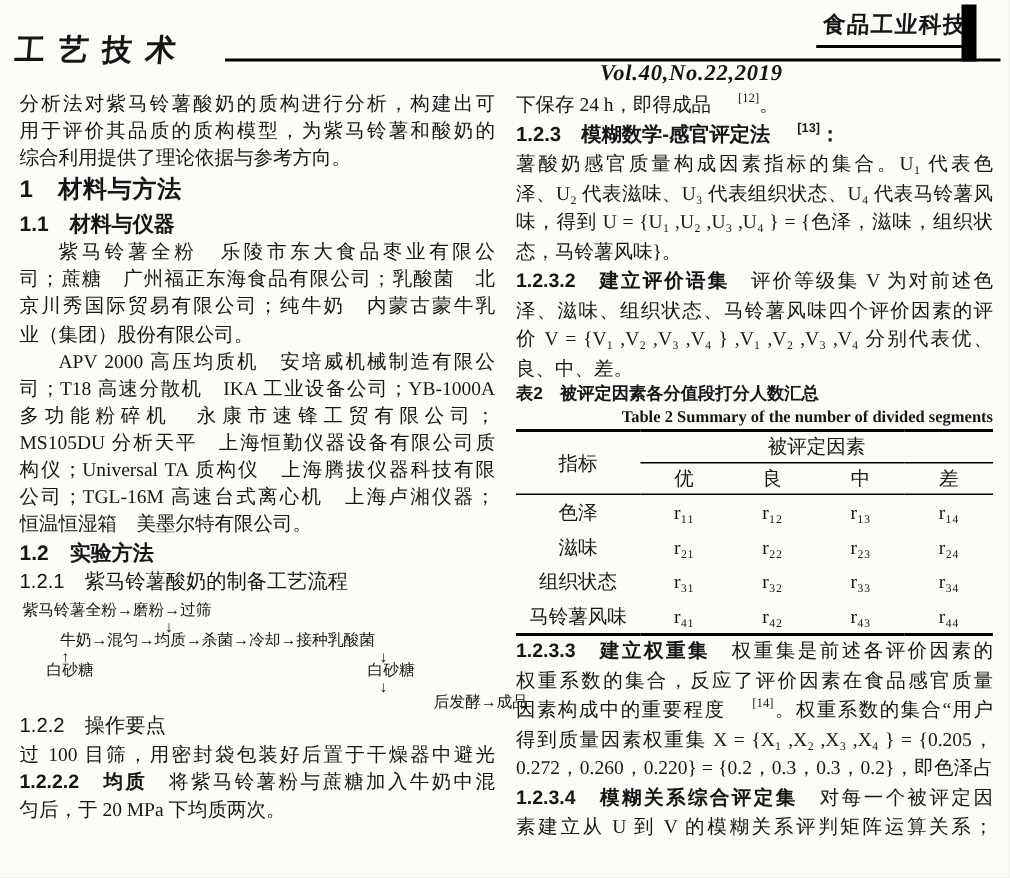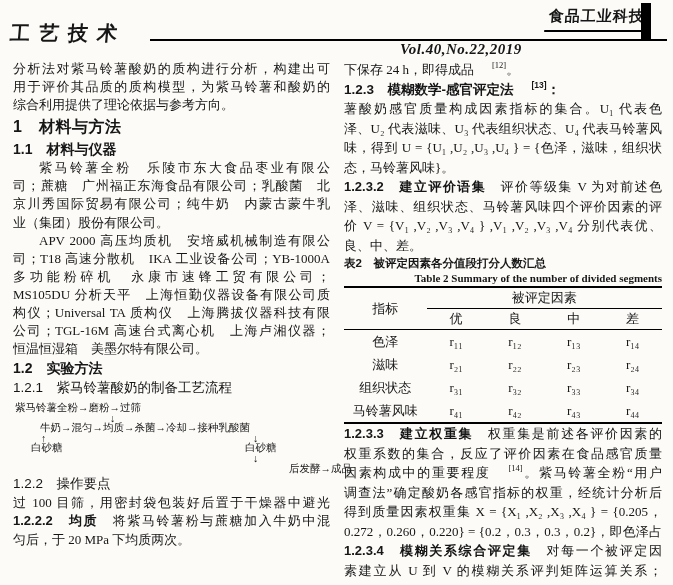--- a/index.html
+++ b/index.html
@@ -174,23 +174,22 @@
           <td>r₄₄</td>
         </tr>
       </tbody>
     </table>
 
     <div class="ln fill">
       <span class="runin">1.2.3.3　建立权重集</span><span>　权重集是前述各评价因素的</span>
     </div>
     <div class="ln fill">权重系数的集合，反应了评价因素在食品感官质量</div>
     <div class="ln fill">
-      <span>因素构成中的重要程度</span><sup class="ref">[14]</sup><span>。紫马铃薯全粉“用户</span>
+      <span>因素构成中的重要程度</span><sup class="ref">[14]</sup><span>。权重系数的集合“用户</span>
     </div>
-    <div class="ln fill">调查法”确定酸奶各感官指标的权重，经统计分析后</div>
     <div class="ln fill">得到质量因素权重集 X = {X₁ ,X₂ ,X₃ ,X₄ } = {0.205，</div>
     <div class="ln fill">0.272，0.260，0.220} = {0.2，0.3，0.3，0.2}，即色泽占</div>
 
     <div class="ln fill">
       <span class="runin">1.2.3.4　模糊关系综合评定集</span><span>　对每一个被评定因</span>
     </div>
     <div class="ln fill">素建立从 U 到 V 的模糊关系评判矩阵运算关系；</div>
   </div>
 
 </div>

